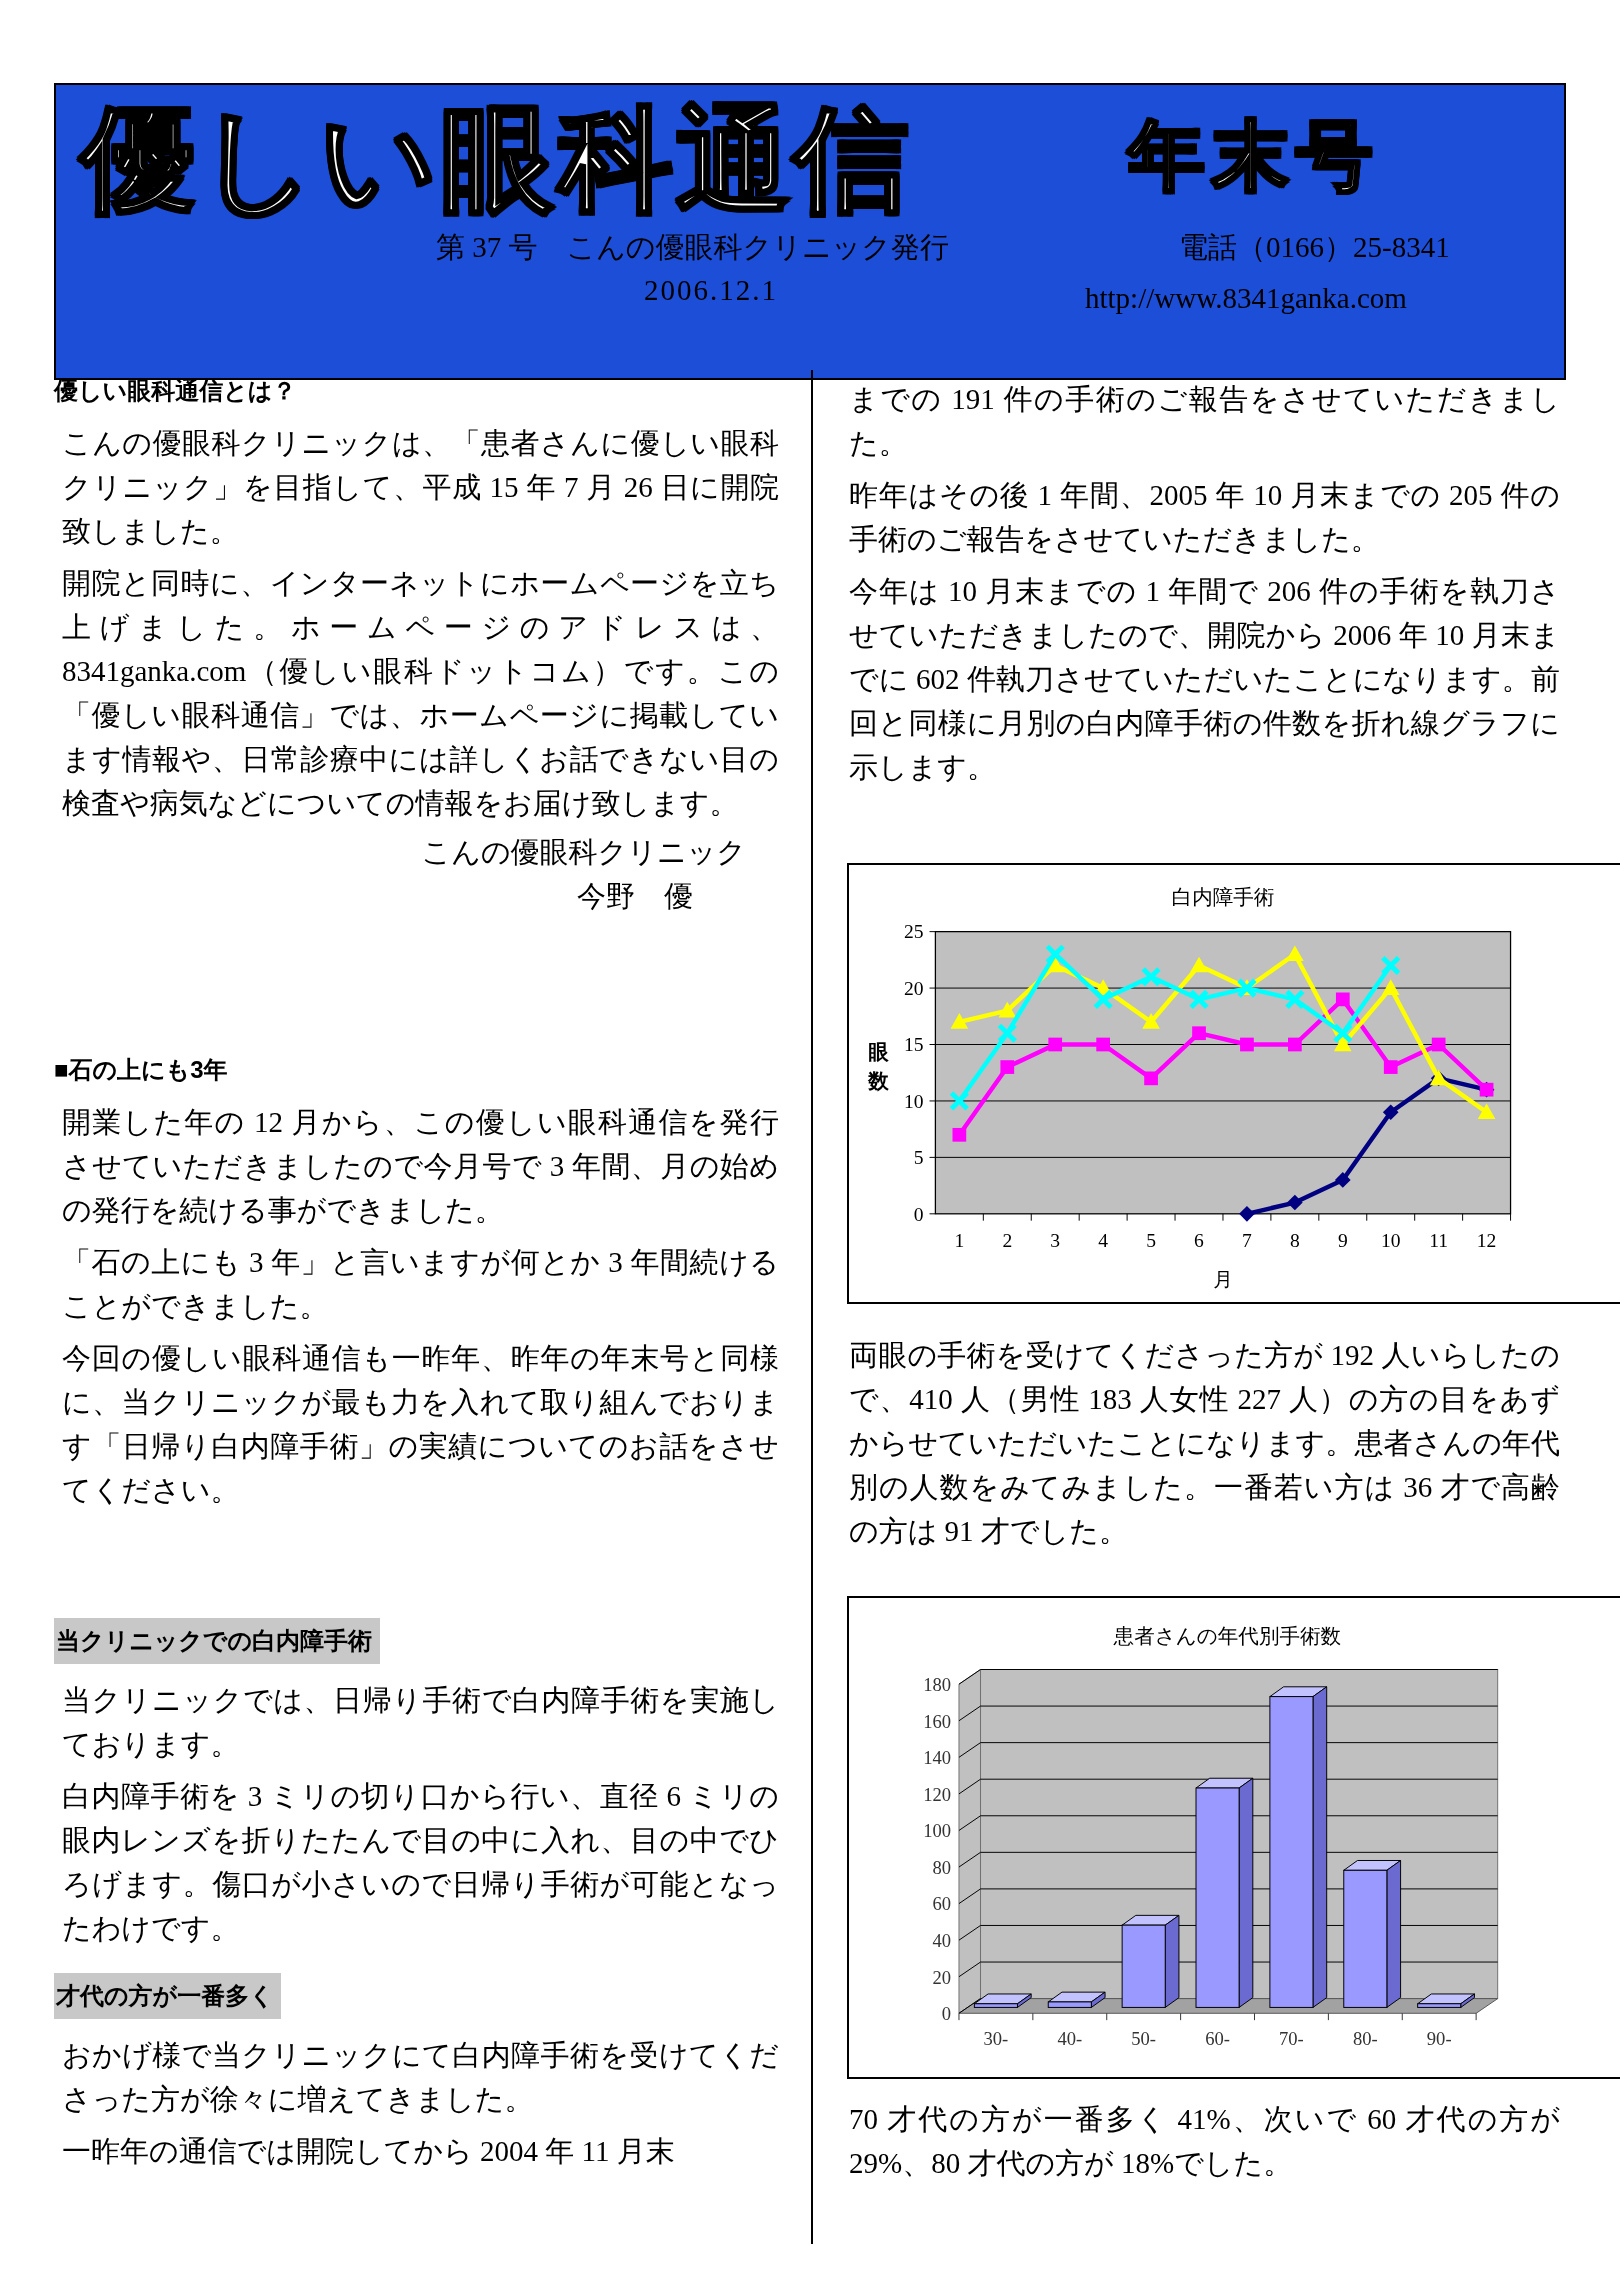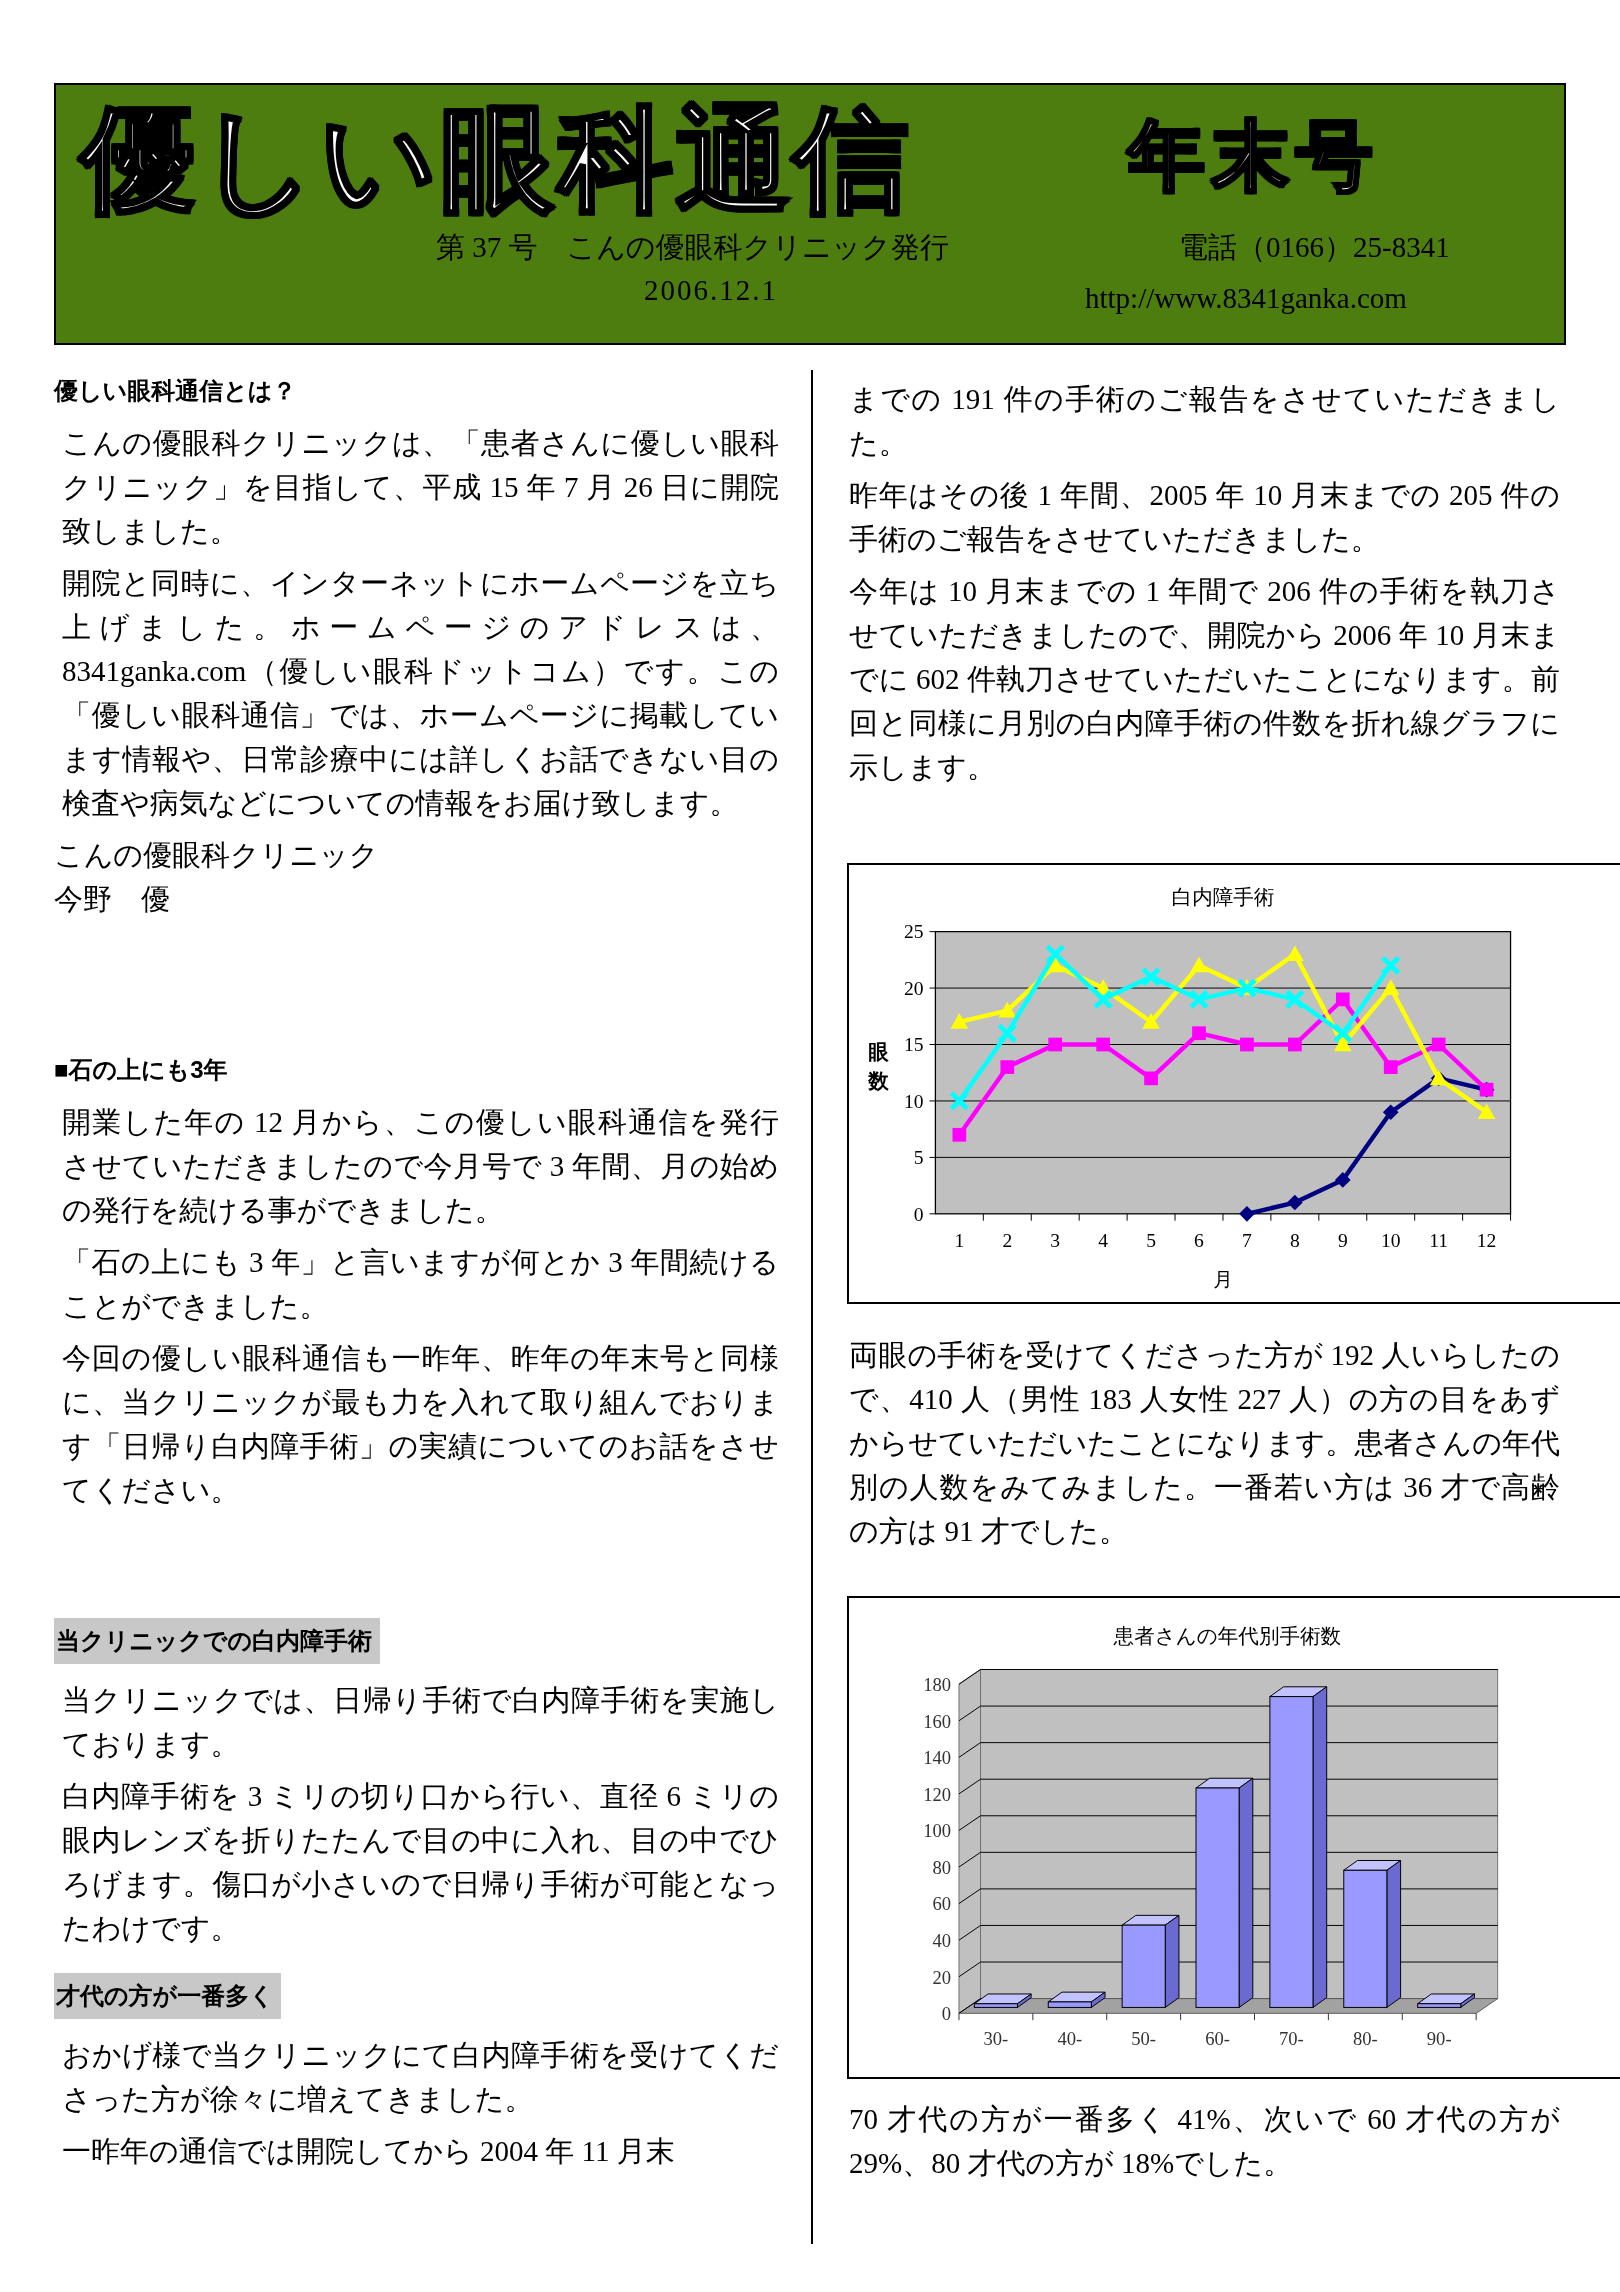--- a/index.html
+++ b/index.html
@@ -1,21 +1,21 @@
 <!DOCTYPE html>
 <html><head>
 <meta charset="utf-8">
 <style>
   html,body{margin:0;padding:0;background:#9a9a9a;}
   .page{position:relative;width:1620px;height:2293px;background:#ffffff;color:#000;
         font-family:"Liberation Serif","DejaVu Serif",serif;overflow:hidden;}
 
   
-  .header-box{position:absolute;left:54px;top:83px;width:1512px;height:262px;
-              border:2.9px solid #000;box-sizing:border-box;background:#4d7c0f;}
+  .header-box{position:absolute;left:54px;top:83px;width:1512px;height:297px;
+              border:2.9px solid #000;box-sizing:border-box;background:#1d4ed8;}
   .outline{color:#fff;font-weight:bold;
            -webkit-text-stroke:2.9px #000;
            text-shadow:2px 0 0 #000,-2px 0 0 #000,0 2px 0 #000,0 -2px 0 #000,
                        2px 2px 0 #000,-2px 2px 0 #000,2px -2px 0 #000,-2px -2px 0 #000;}
   .masthead{position:absolute;left:25.5px;top:2px;font-size:114px;line-height:147px;
             letter-spacing:3.9px;white-space:nowrap;}
   .issue-badge{position:absolute;right:184px;top:21.6px;font-size:76px;line-height:98px;
                letter-spacing:7.8px;white-space:nowrap;}
   .hdr-line{position:absolute;font-size:29px;line-height:35px;white-space:nowrap;}
   .hdr-issue{left:380px;top:145px;}
@@ -25,21 +25,21 @@
 
   
   .divider{position:absolute;left:811px;top:370px;width:2px;height:1874px;background:#000;}
   .col{position:absolute;top:369px;font-size:29px;line-height:44px;}
   .col-left{left:54px;width:733px;}
   .col-right{left:841px;width:727px;}
   .col p{margin:8px;text-align:justify;}
   .sec-head{margin:0;font-size:24px;line-height:44px;font-weight:bold;
             font-family:"Liberation Sans","DejaVu Sans",sans-serif;}
   .hl{display:inline-block;background:#c8c8c8;padding:1px 7.8px 1px 2px;margin:15.7px 0 5.9px 0;}
-  .sig{}
+  .sig{text-align:right;font-family:Liberation Mono, monospace;}
   .sig-clinic{padding-right:41px;}
   .sig-name{padding-right:94px;}
   .gap-lg{height:127px;}
   .gap-md{height:82px;}
 
   
   figure.chart-box{margin:0;border:2px solid #000;background:#fff;box-sizing:border-box;}
   #chart-line{width:833px;height:441px;margin:74px 0 29px 5.9px;}
   #chart-bar{width:802px;height:483px;margin:43px 0 17.6px 5.9px;}
   svg text{font-family:"Liberation Serif","DejaVu Serif",serif;}

